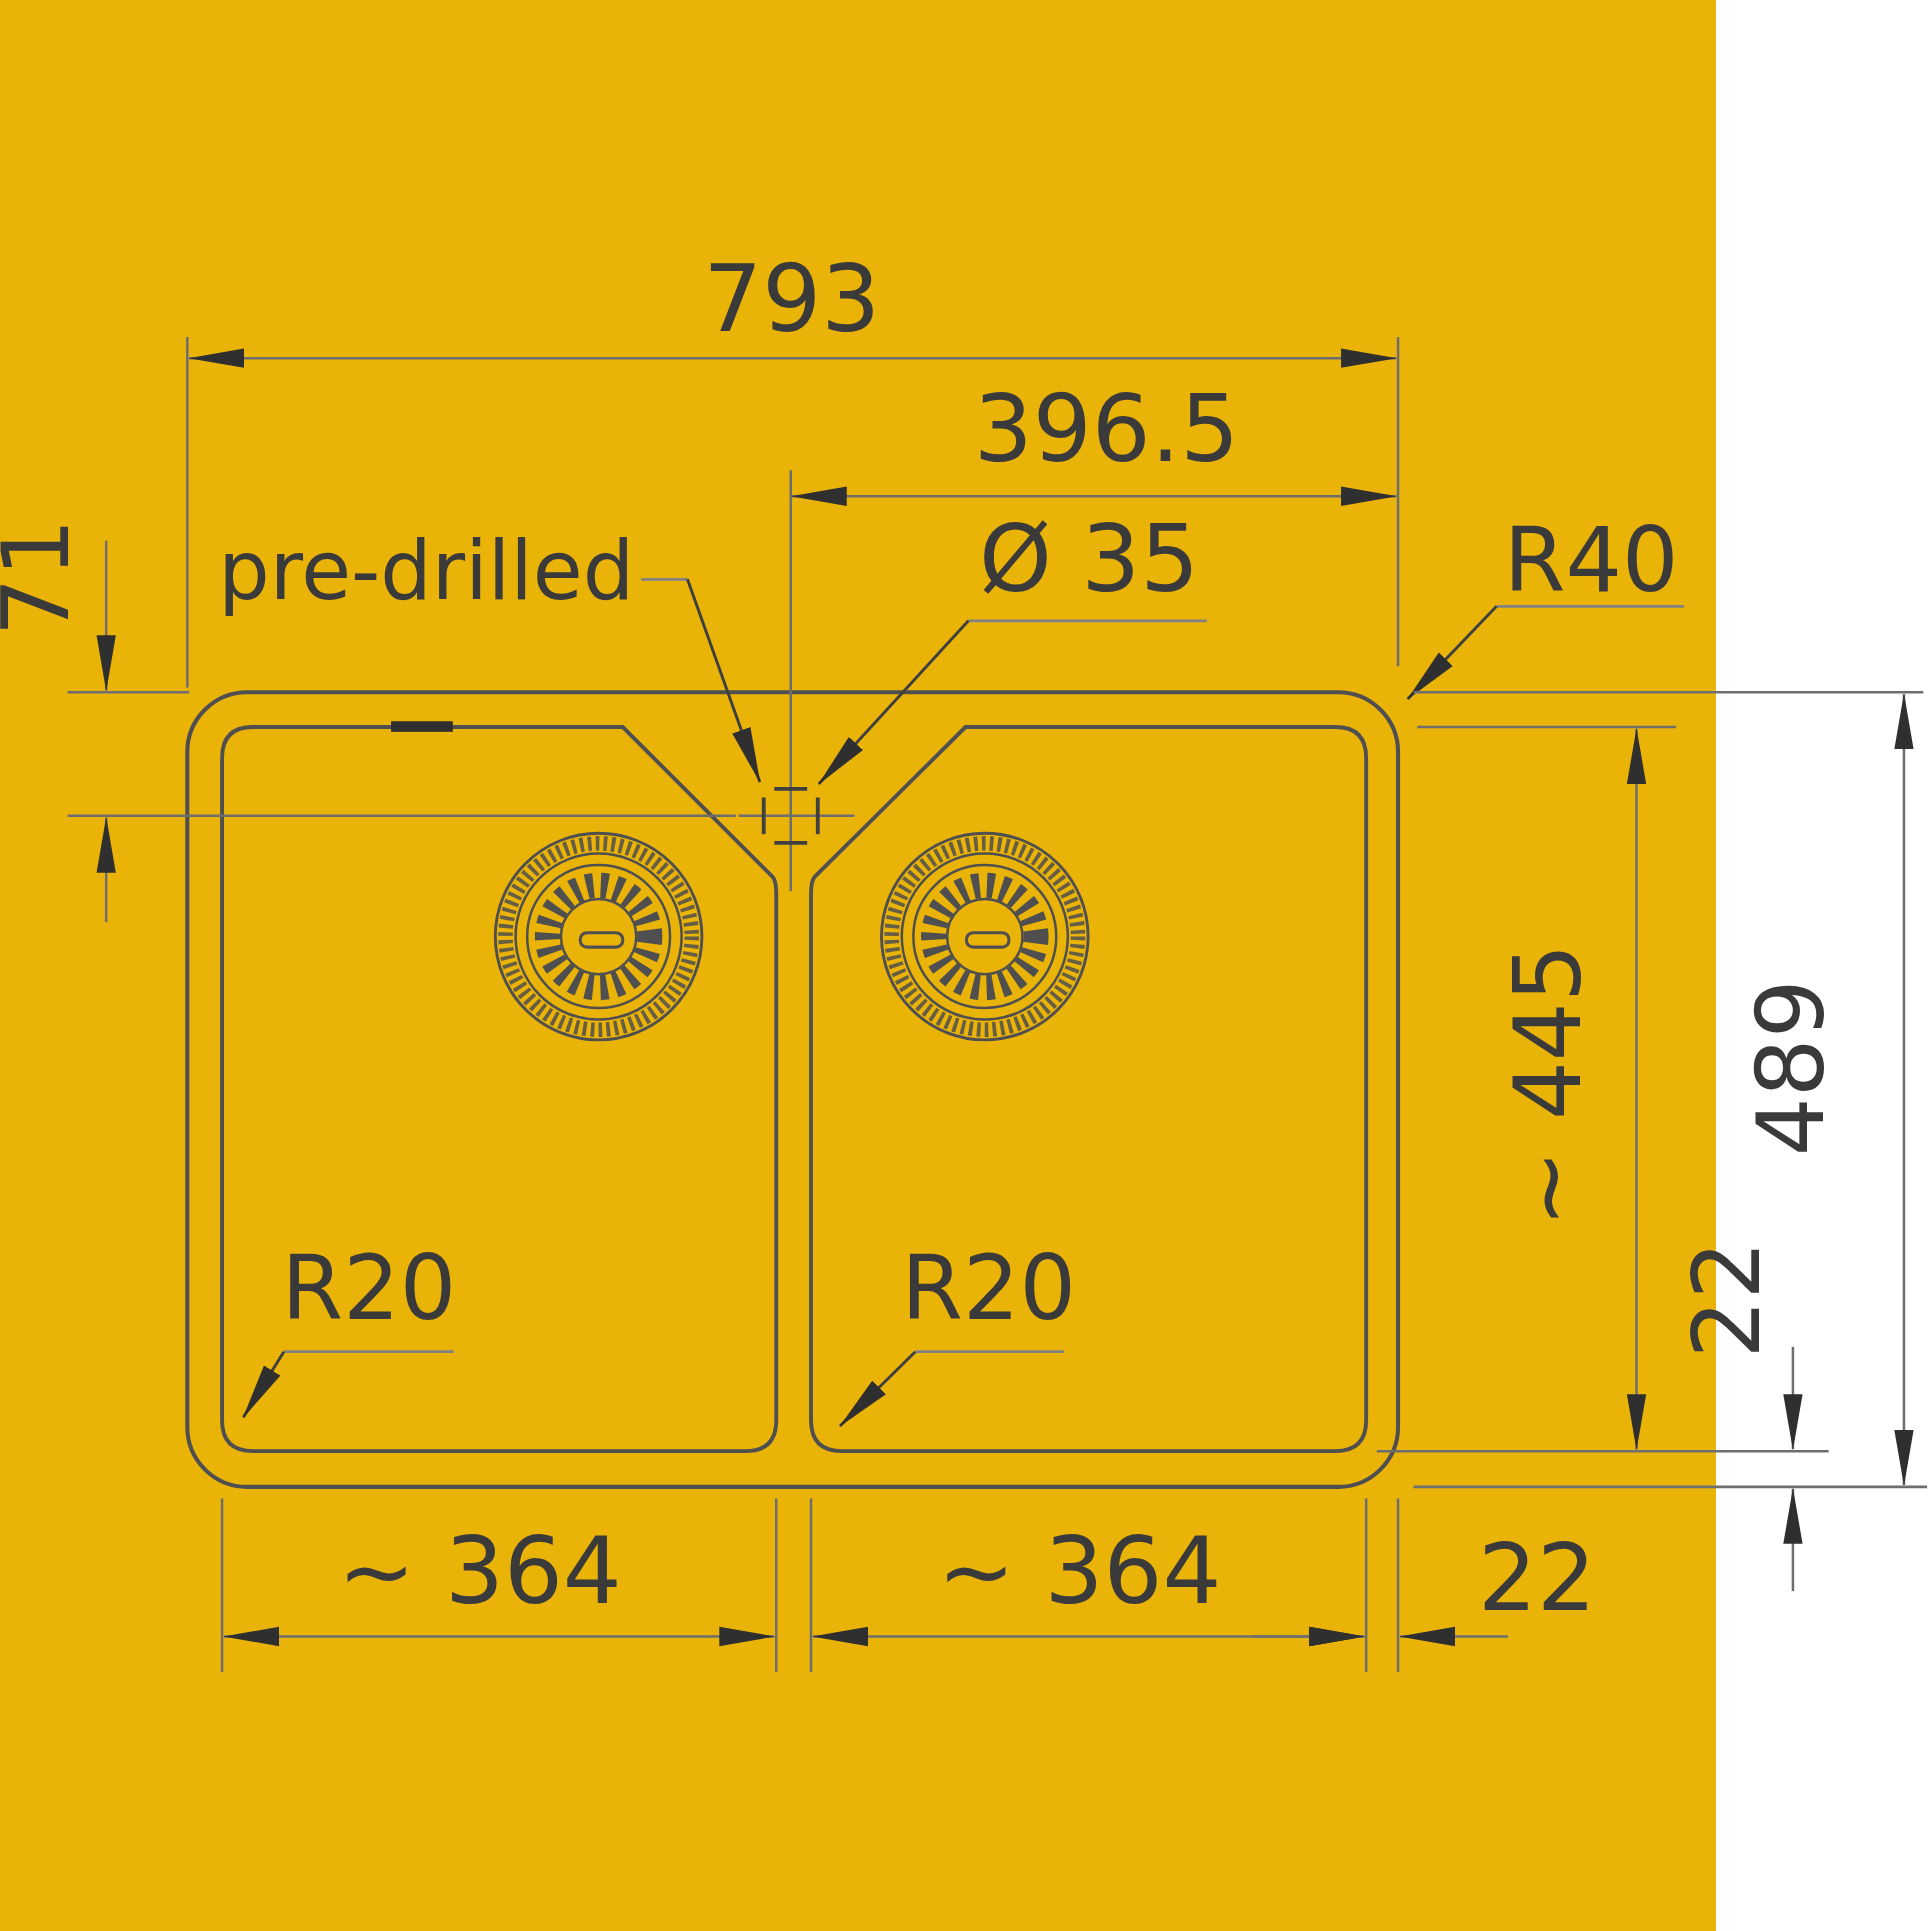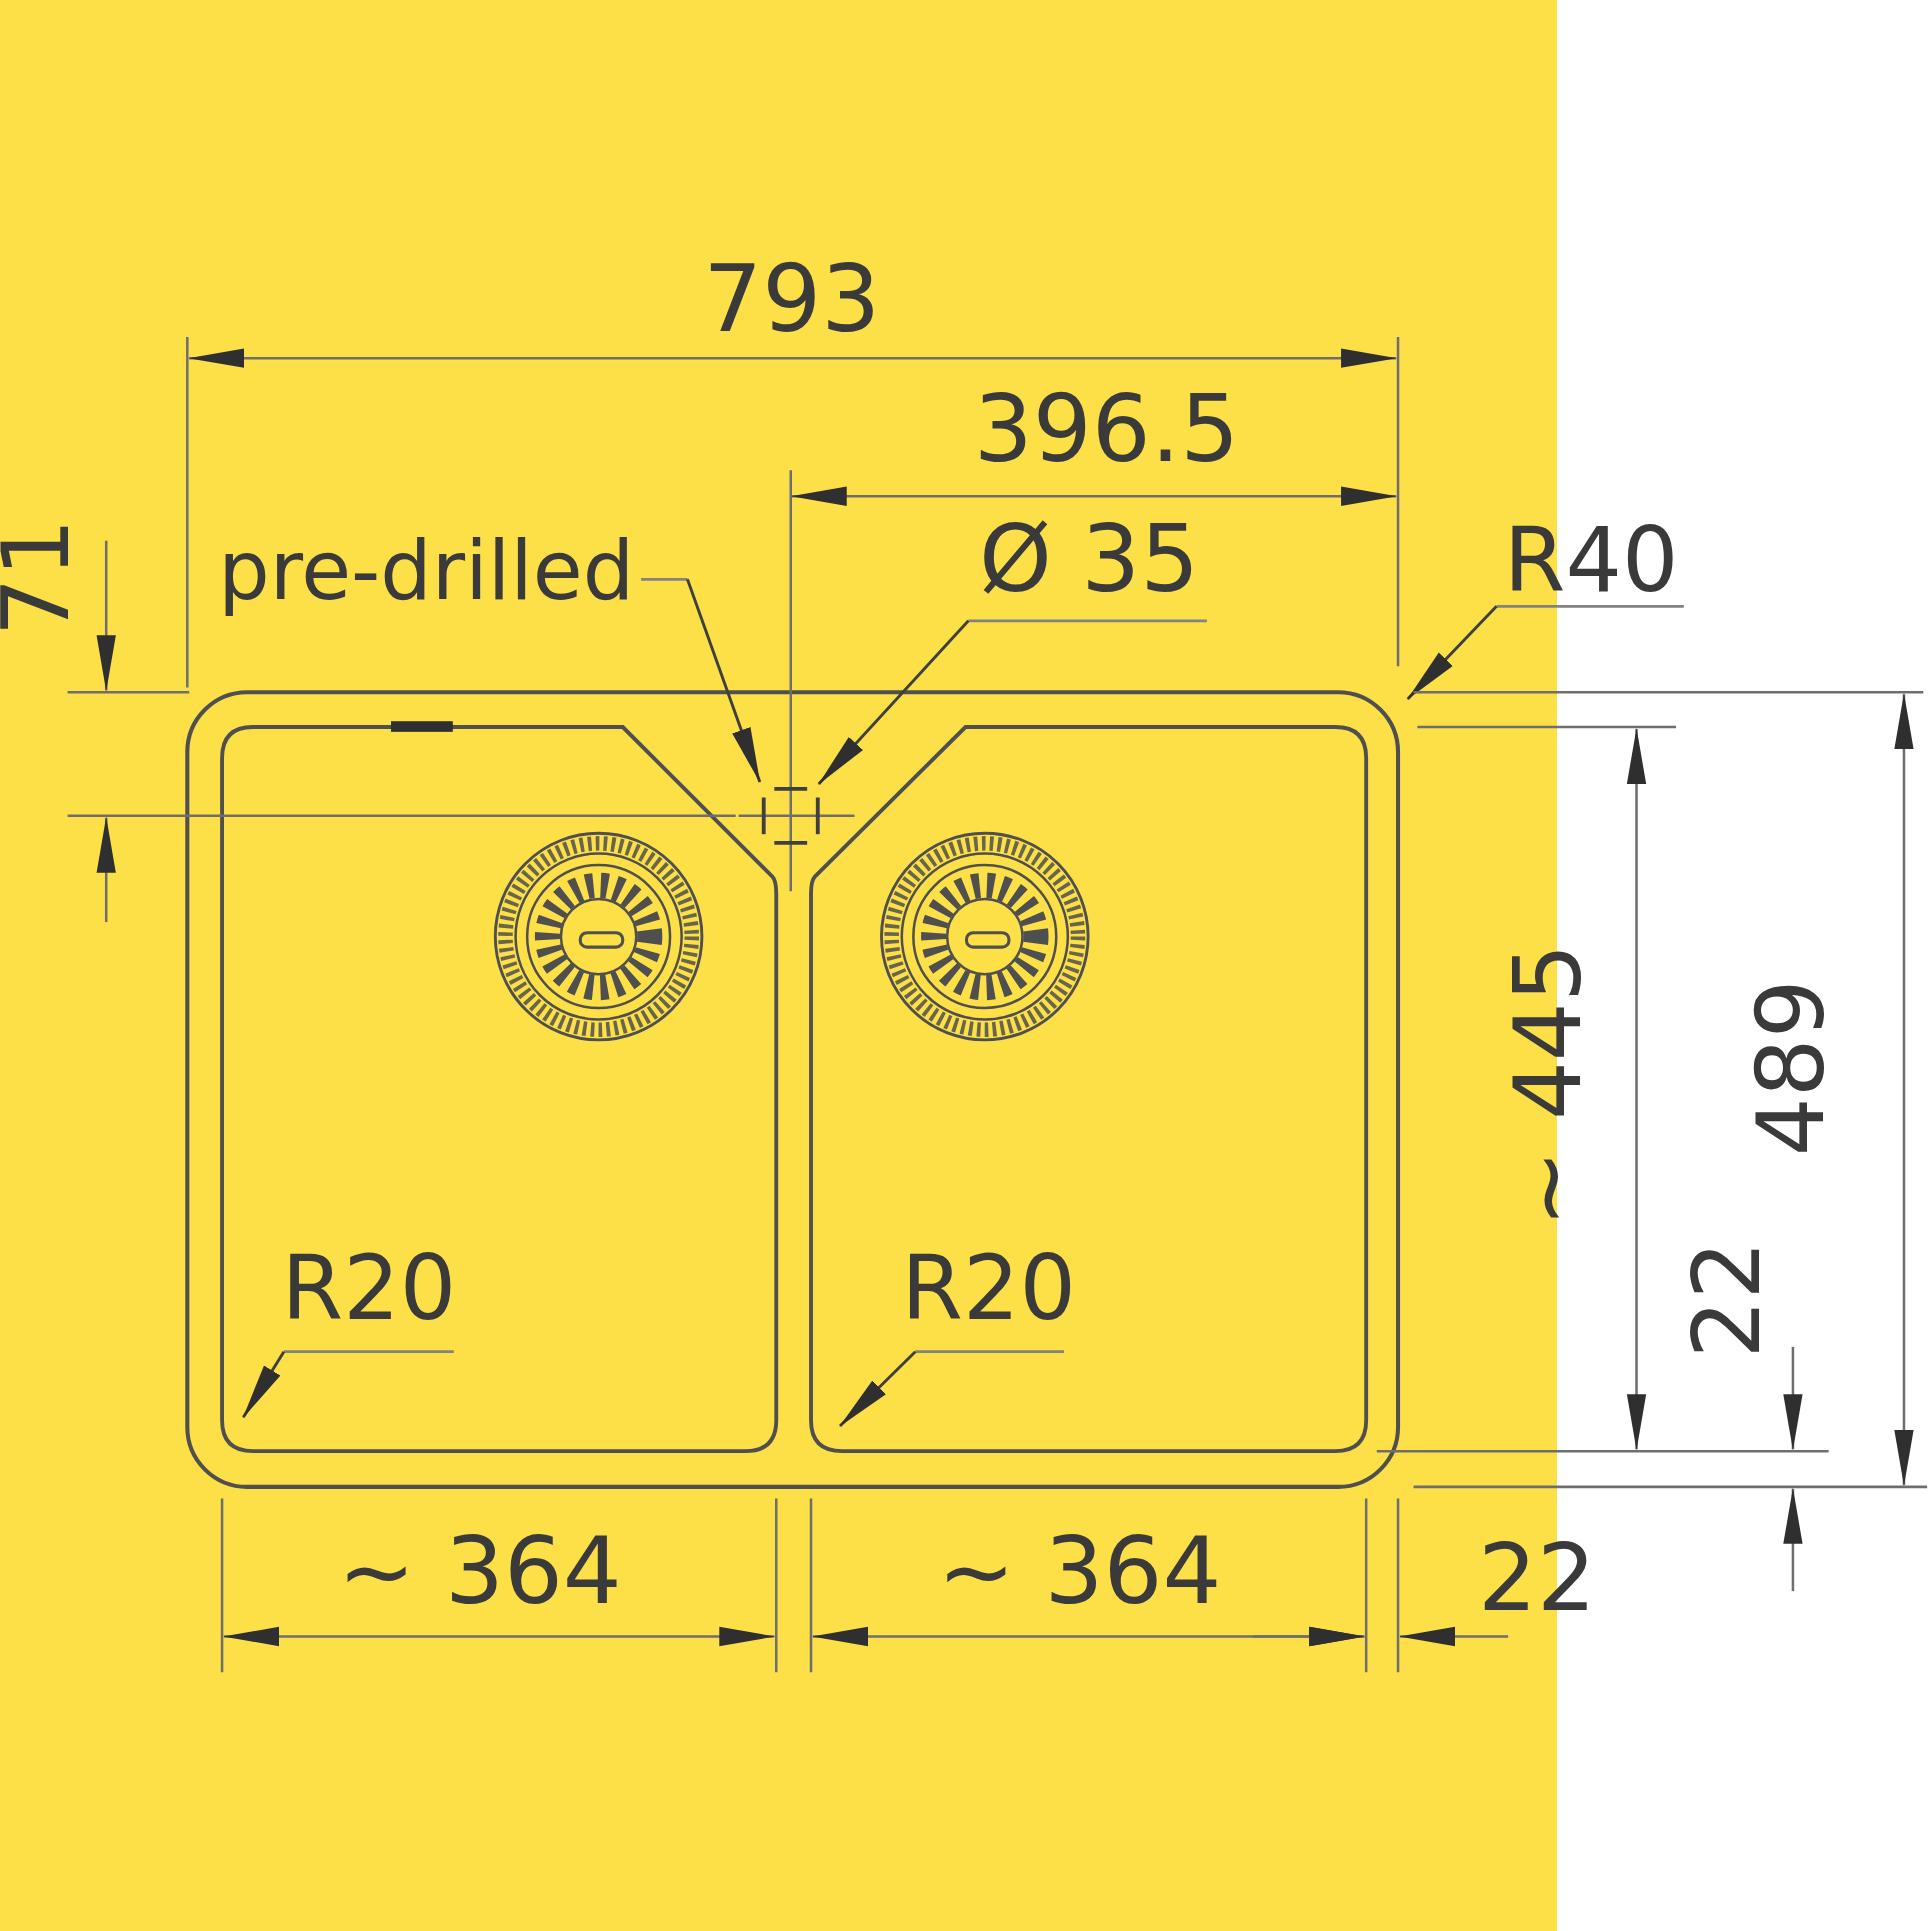--- a/index.html
+++ b/index.html
@@ -1,23 +1,23 @@
 <!DOCTYPE html>
 <html><head>
 <meta charset="utf-8">
 <style>
   html, body {
     margin: 0;
     padding: 0;
     background: #ffffff;
   }
   .stage {
-    width: 1557px;
+    width: 1716px;
     height: 1931px;
-    background: #fde047;
+    background: #eab308;
     position: relative;
   }
   svg {
     display: block;
     width: 1931px;
     height: 1931px;
   }
   text {
     font-family: "DejaVu Sans", "Liberation Sans", sans-serif;
     fill: #3a3a3a;

